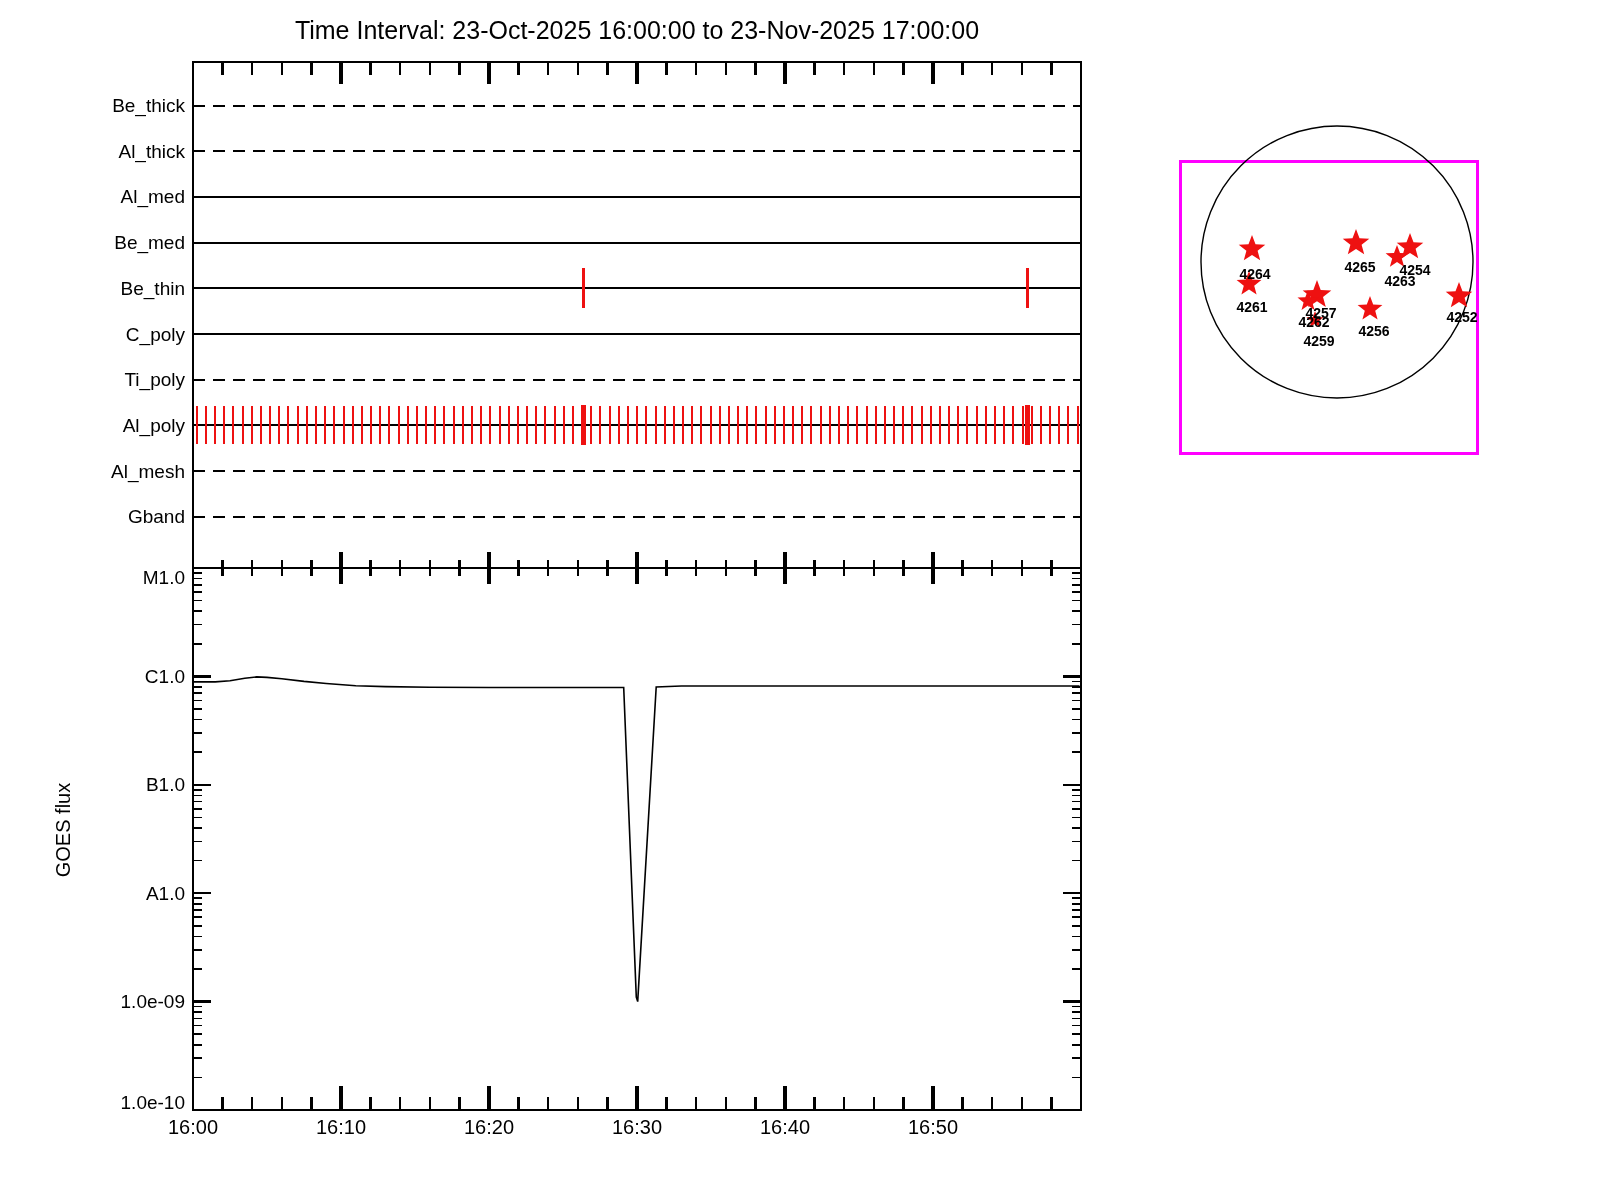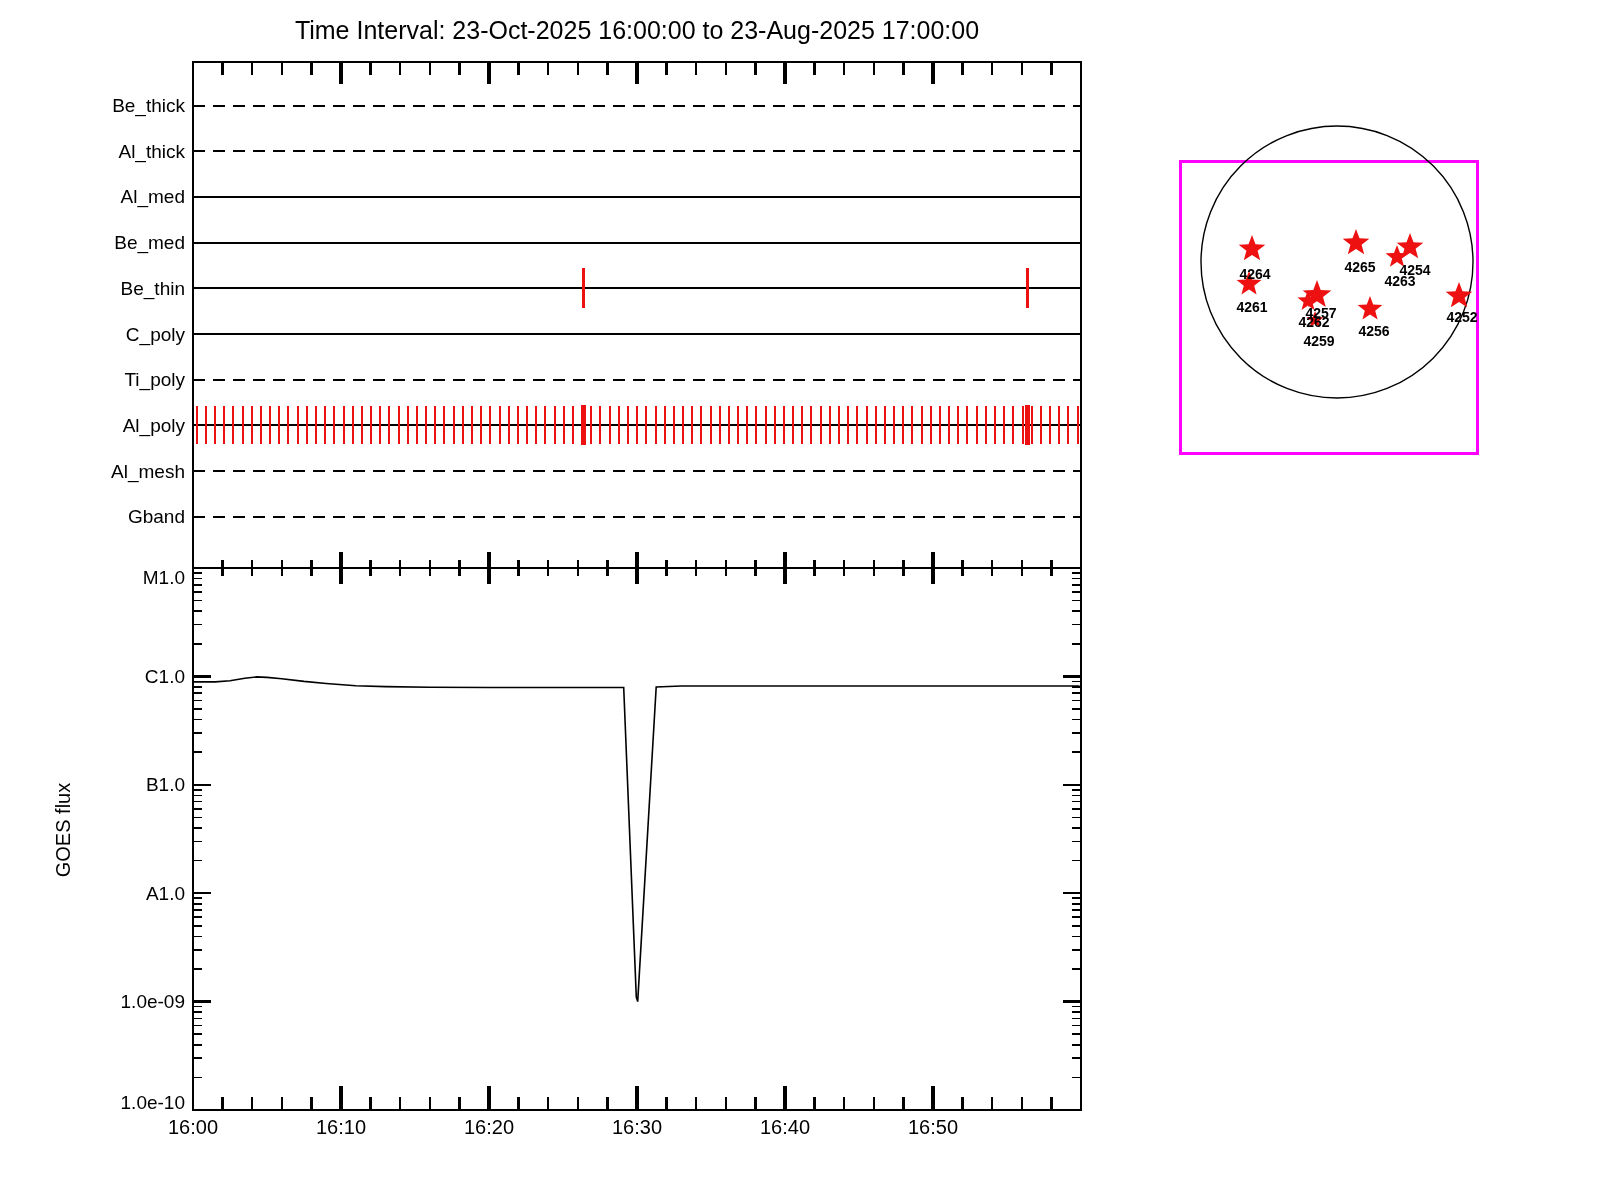--- a/index.html
+++ b/index.html
@@ -6,21 +6,21 @@
   #stage{position:relative;width:1600px;height:1200px;background:#ffffff;overflow:hidden;
          font-family:"Liberation Sans", sans-serif;}
   #plot-title{position:absolute;left:193px;top:16px;width:888px;text-align:center;
               font-size:25px;color:#000;white-space:nowrap;}
   svg text{font-family:"Liberation Sans", sans-serif;fill:#000;}
 </style>
 </head>
 <body>
 
 <div id="stage">
-  <div id="plot-title">Time Interval: 23-Oct-2025 16:00:00 to 23-Aug-2025 17:00:00</div>
+  <div id="plot-title">Time Interval: 23-Oct-2025 16:00:00 to 23-Nov-2025 17:00:00</div>
   <svg id="plot" width="1600" height="1200" viewBox="0 0 1600 1200">
       <rect x="193" y="62" width="888" height="506" fill="none" stroke="#000000" stroke-width="2.5" shape-rendering="crispEdges"></rect>
       <line x1="222.6" y1="62" x2="222.6" y2="75" stroke="#000000" stroke-width="2.5" shape-rendering="crispEdges"></line>
       <line x1="222.6" y1="560" x2="222.6" y2="576" stroke="#000000" stroke-width="2.5" shape-rendering="crispEdges"></line>
       <line x1="252.2" y1="62" x2="252.2" y2="75" stroke="#000000" stroke-width="2.5" shape-rendering="crispEdges"></line>
       <line x1="252.2" y1="560" x2="252.2" y2="576" stroke="#000000" stroke-width="2.5" shape-rendering="crispEdges"></line>
       <line x1="281.8" y1="62" x2="281.8" y2="75" stroke="#000000" stroke-width="2.5" shape-rendering="crispEdges"></line>
       <line x1="281.8" y1="560" x2="281.8" y2="576" stroke="#000000" stroke-width="2.5" shape-rendering="crispEdges"></line>
       <line x1="311.4" y1="62" x2="311.4" y2="75" stroke="#000000" stroke-width="2.5" shape-rendering="crispEdges"></line>
       <line x1="311.4" y1="560" x2="311.4" y2="576" stroke="#000000" stroke-width="2.5" shape-rendering="crispEdges"></line>

